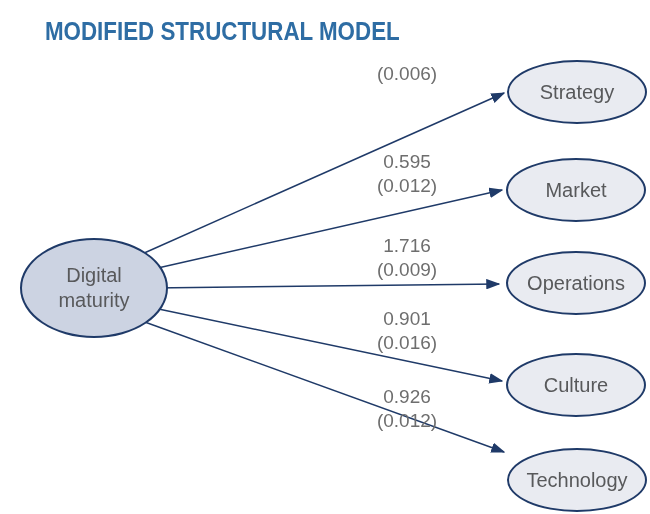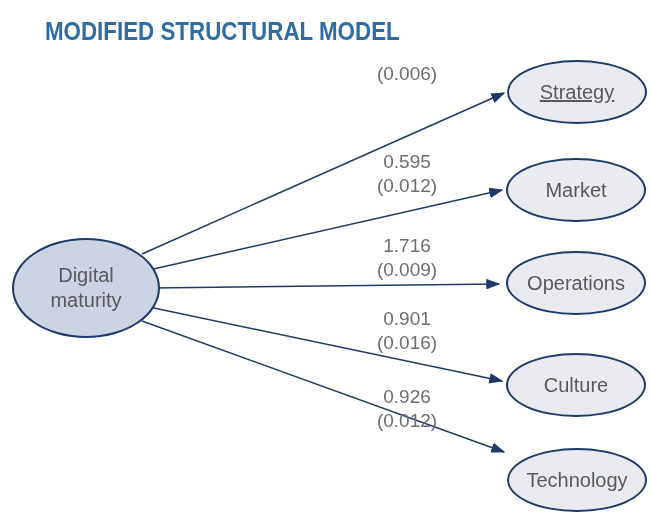--- a/index.html
+++ b/index.html
@@ -45,29 +45,29 @@
     align-items:center;
     justify-content:center;
     text-align:center;
     color:var(--text-gray);
     font-size:20px;
     font-weight:300;
     line-height:25px;
     box-sizing:border-box;
   }
   .node.source{
-    left:12px;top:238px;width:148px;height:100px;
+    left:20px;top:238px;width:148px;height:100px;
     background:var(--source-fill);
   }
   .node.target{
     width:140px;height:64px;
     background:var(--target-fill);
   }
   .node.target .lbl{padding:0 4px;}
-  .t0{left:507px;top:60px;text-decoration:underline;}
+  .t0{left:507px;top:60px;}
   .t1{left:506px;top:158px;}
   .t2{left:506px;top:251px;}
   .t3{left:506px;top:353px;}
   .t4{left:507px;top:448px;}
   .edge-label{
     position:absolute;
     left:355px;width:104px;
     text-align:center;
     color:var(--label-gray);
     font-size:19px;

